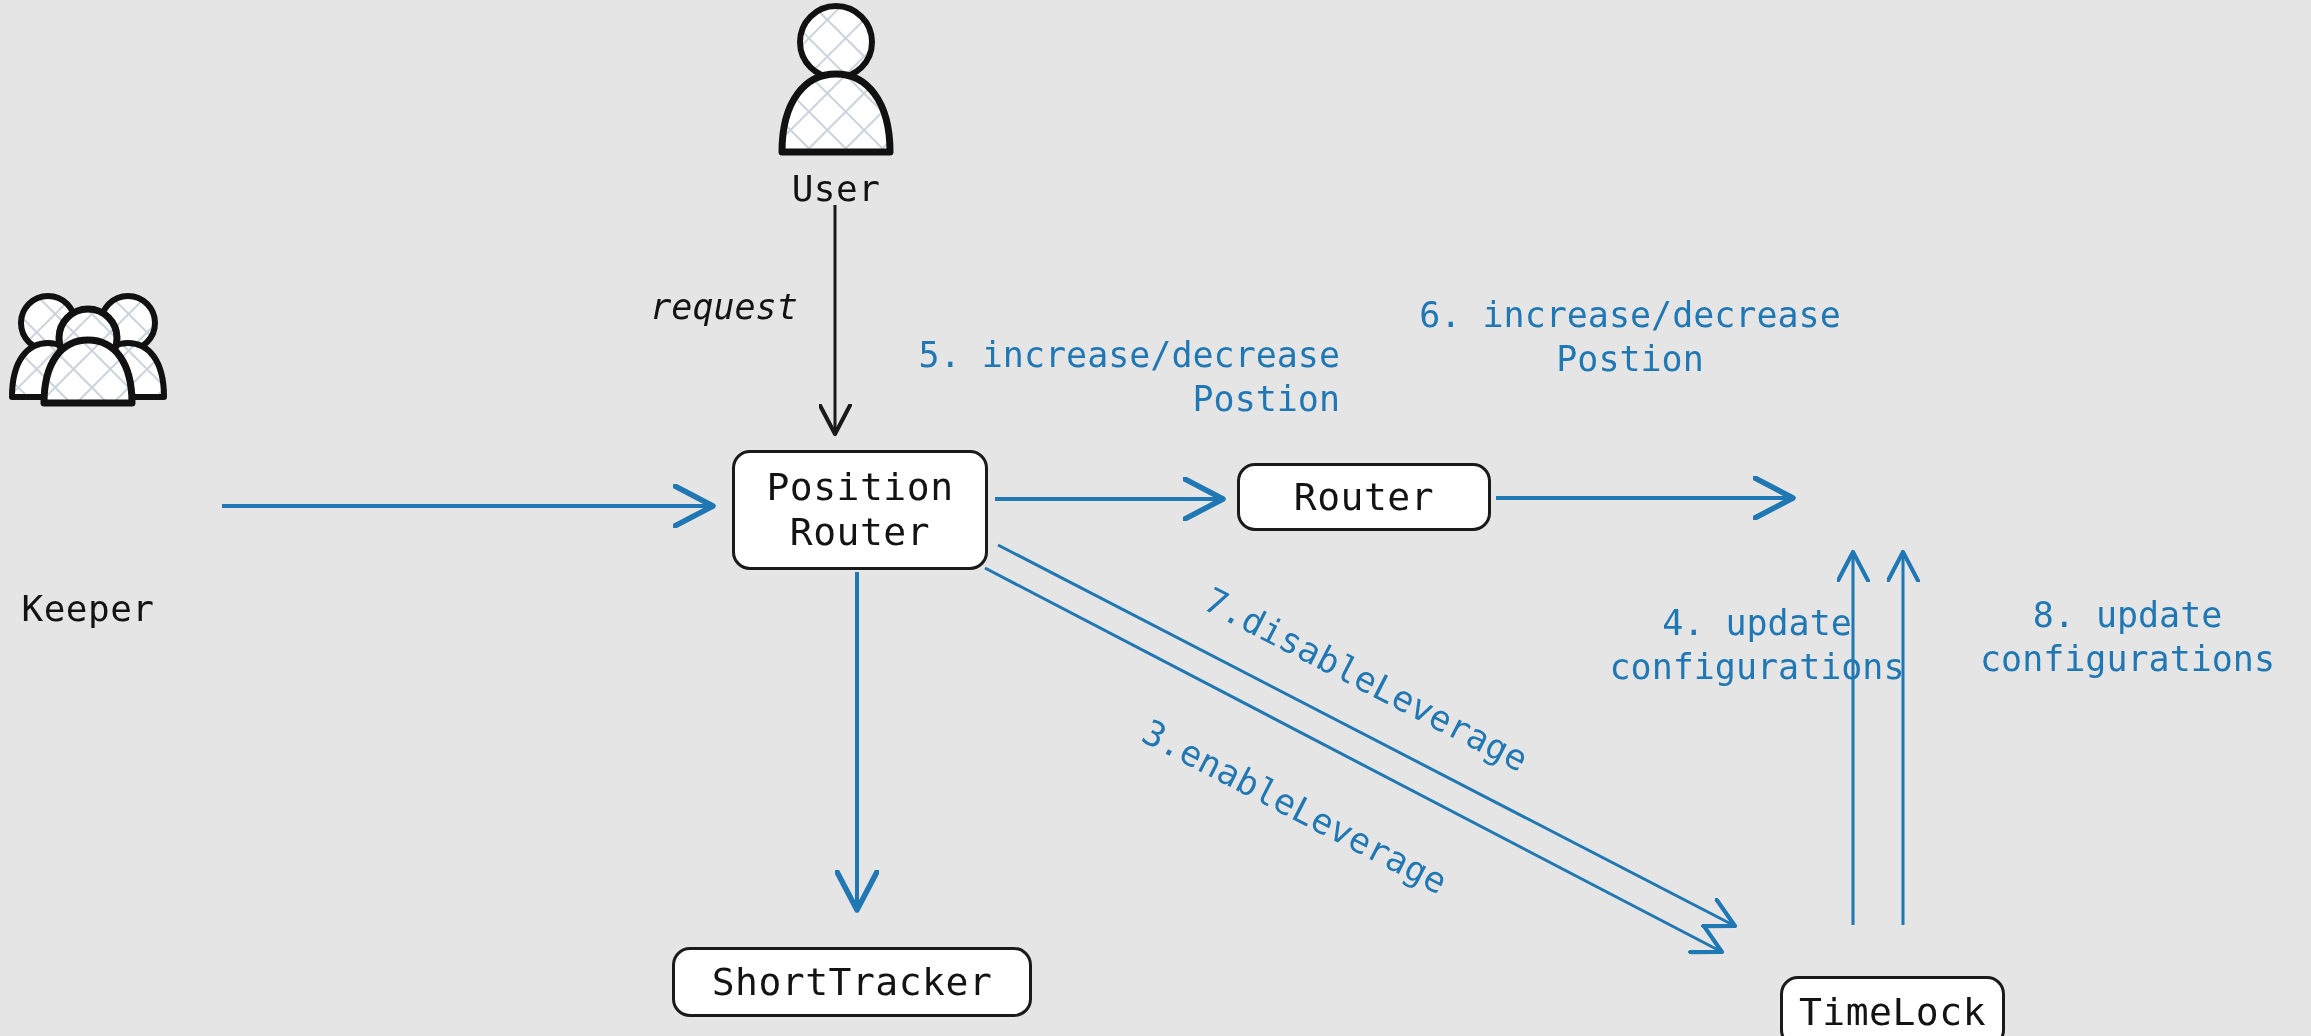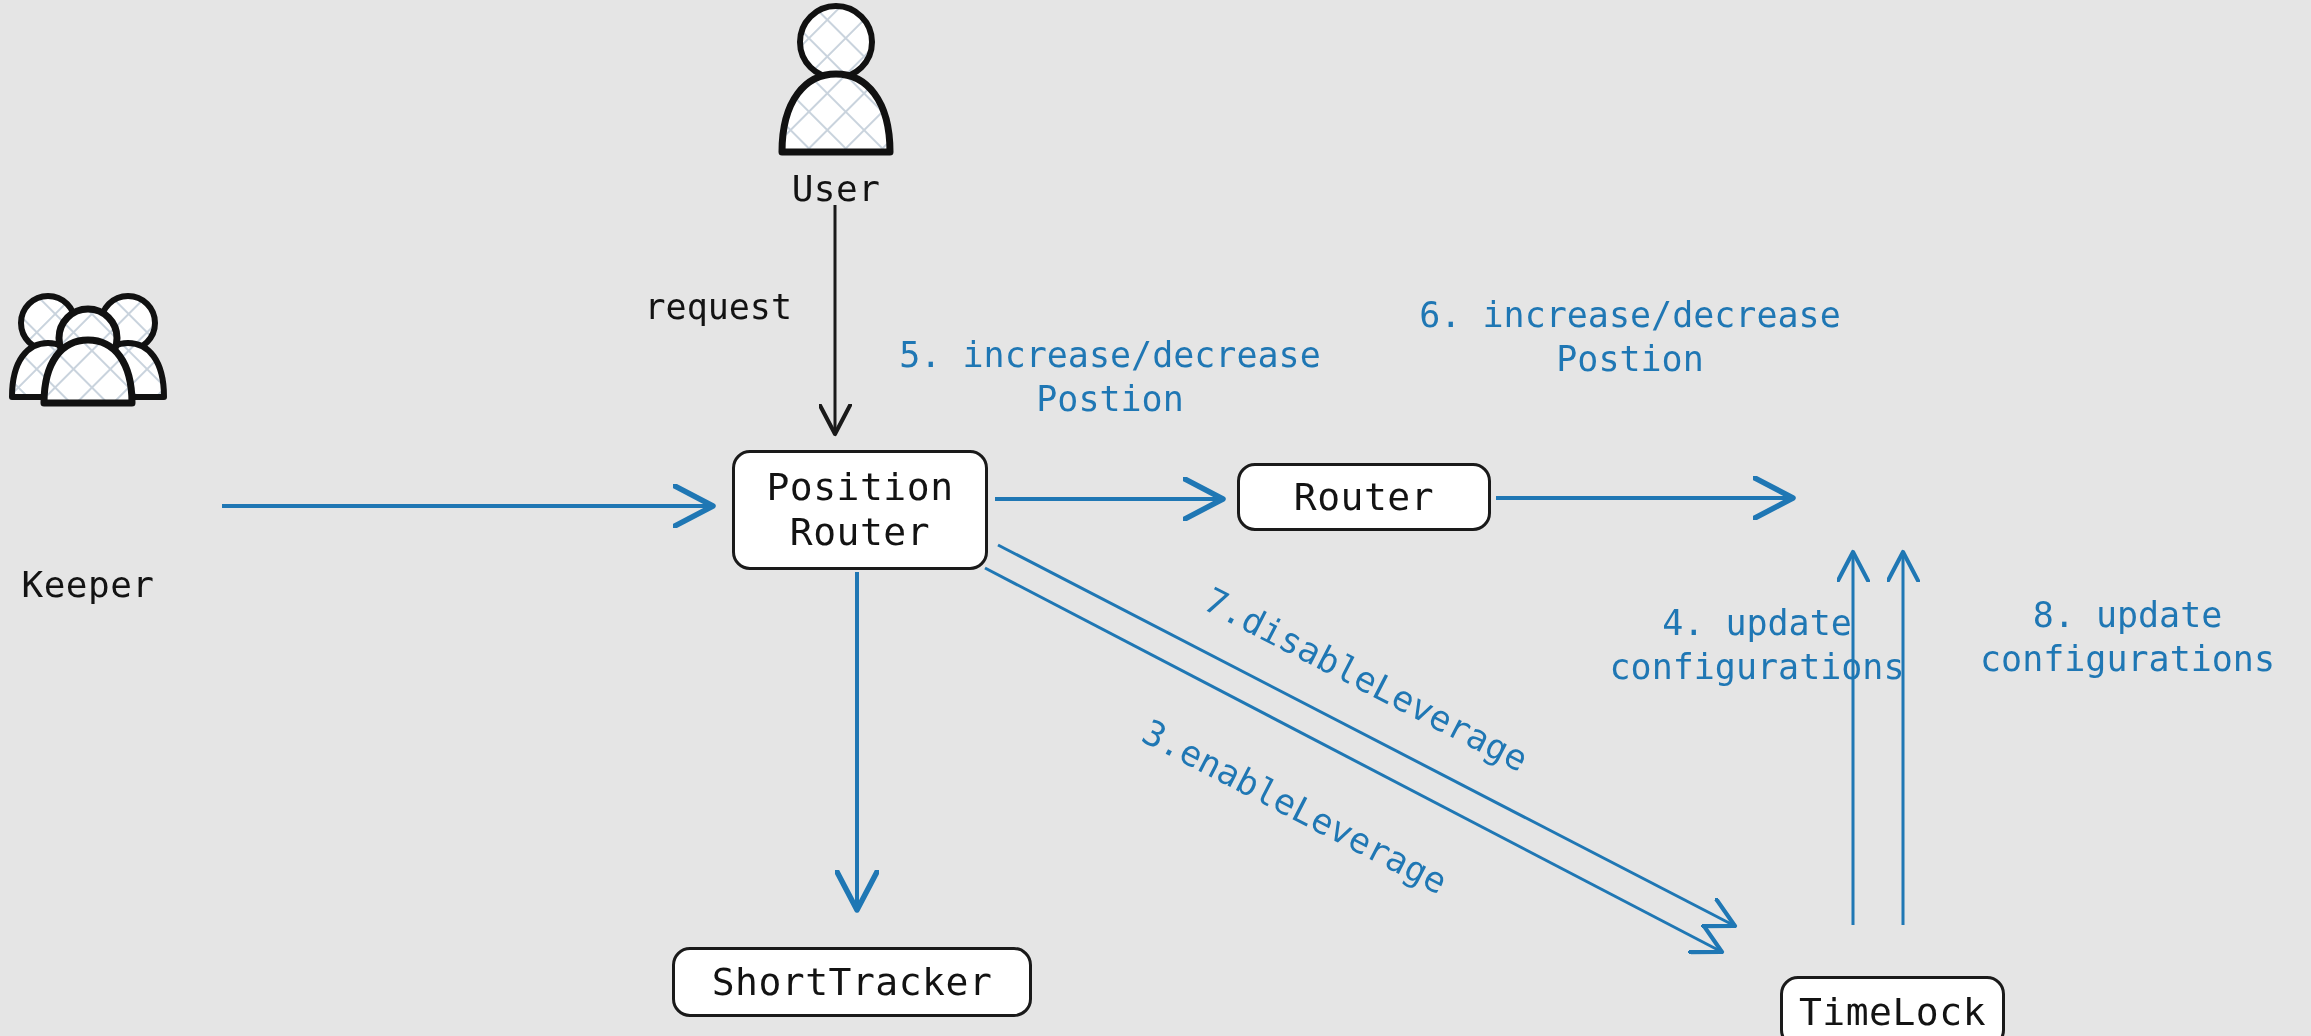--- a/index.html
+++ b/index.html
@@ -135,42 +135,42 @@
       <path d="M 12 397 C 12 360 28 343 48 343 C 68 343 84 360 84 397 Z" fill="url(#hatch)" stroke="#111111" stroke-width="6" stroke-linejoin="round"></path>
       <circle cx="128" cy="323" r="27" fill="url(#hatch)" stroke="#111111" stroke-width="6"></circle>
       <path d="M 92 397 C 92 360 108 343 128 343 C 148 343 164 360 164 397 Z" fill="url(#hatch)" stroke="#111111" stroke-width="6" stroke-linejoin="round"></path>
       <circle cx="88" cy="338" r="29" fill="url(#hatch)" stroke="#111111" stroke-width="7"></circle>
       <path d="M 44 403 C 44 362 62 340 88 340 C 114 340 132 362 132 403 Z" fill="url(#hatch)" stroke="#111111" stroke-width="7" stroke-linejoin="round"></path>
     </g>
   </svg>
 
   <div class="actor-label" style="left:786px; top:168px; width:100px;">User</div>
 
-  <div class="actor-label" style="left:18px; top:564px; width:140px;">Keeper</div>
+  <div class="actor-label" style="left:18px; top:588px; width:140px;">Keeper</div>
 
   <div class="node-box" style="left:732px; top:450px; width:256px; height:120px;">Position
 Router</div>
 
   <div class="node-box" style="left:1237px; top:463px; width:254px; height:68px;">Router</div>
 
 
   <div class="node-box" style="left:672px; top:947px; width:360px; height:70px;">ShortTracker</div>
 
   <div class="node-box" style="left:1780px; top:976px; width:225px; height:72px;">TimeLock</div>
 
-  <div class="edge-label black" style="left:592px; top:285px; width:200px; text-align:right;">request</div>
+  <div class="edge-label black" style="left:624px; top:285px; width:200px; text-align:center;font-style:italic;">request</div>
 
 
 
   <div class="edge-label rot" style="left:1155px; top:710px; transform:rotate(27.3deg);">3.enableLeverage</div>
 
   <div class="edge-label" style="left:1592px; top:593px; width:330px;margin-top:8px;">4. update
 configurations</div>
 
-  <div class="edge-label" style="left:880px; top:333px; width:460px;">5. increase/decrease
+  <div class="edge-label" style="left:880px; top:333px; width:460px;text-align:right;">5. increase/decrease
 Postion</div>
 
   <div class="edge-label" style="left:1400px; top:293px; width:460px;">6. increase/decrease
 Postion</div>
 
   <div class="edge-label rot" style="left:1217px; top:578px; transform:rotate(27.3deg);">7.disableLeverage</div>
 
   <div class="edge-label" style="left:1955px; top:593px; width:345px;">8. update
 configurations</div>
 

